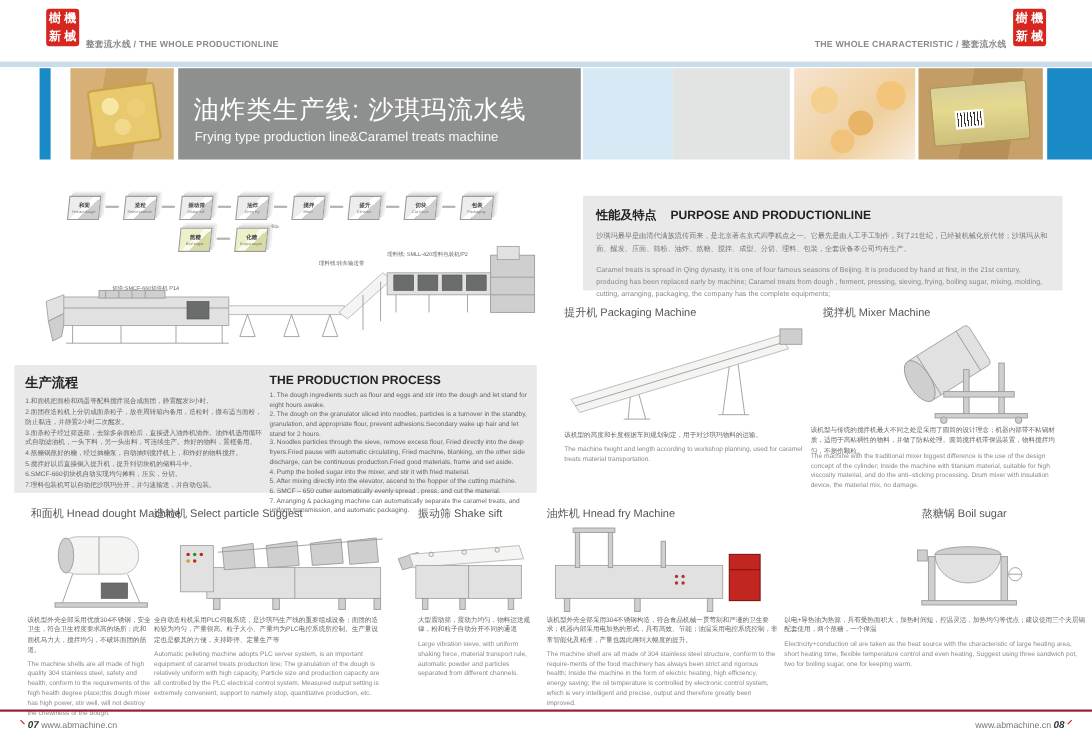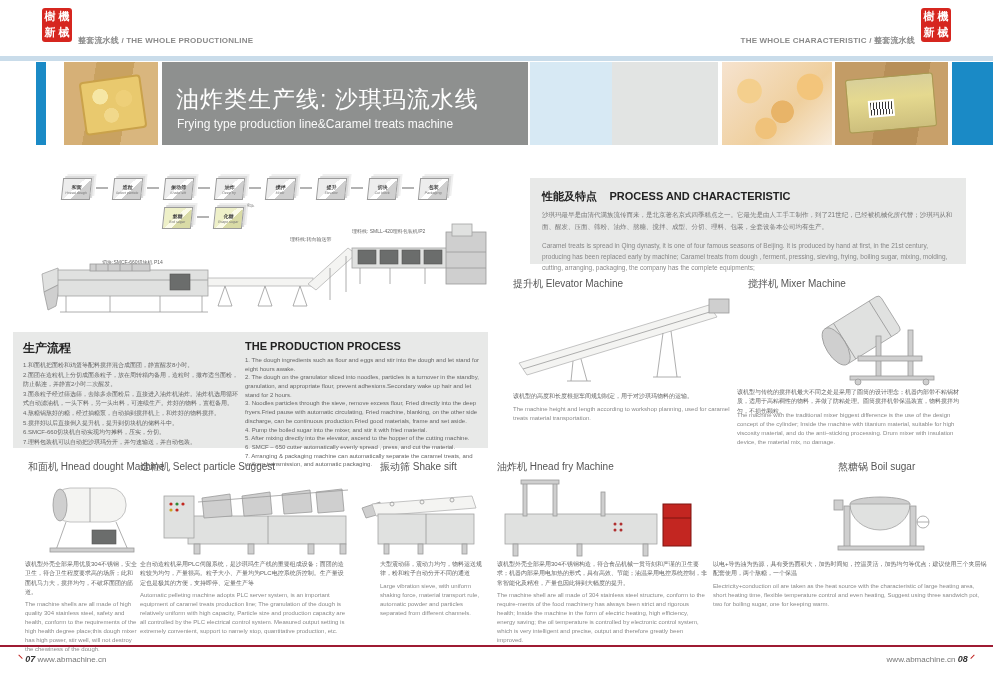--- a/index.html
+++ b/index.html
@@ -246,27 +246,27 @@
         <li>5. After mixing directly into the elevator, ascend to the hopper of the cutting machine.</li>
         <li>6. SMCF – 650 cutter automatically evenly spread , press, and cut the material.</li>
         <li>7. Arranging &amp; packaging machine can automatically separate the caramel treats, and uniform transmission, and automatic packaging.</li>
       </ul>
     </div>
   </div>
 
   <div class="abs graybox" style="left:530px;top:178px;width:436px;height:86px;">
     <div class="abs" style="left:12px;top:8px;width:412px;">
       <span class="proc-title-zh" style="font-size:11px;">性能及特点</span>
-      <span class="proc-title-en" style="font-size:11px;margin-left:8px;">PROCESS AND CHARACTERISTIC</span>
+      <span class="proc-title-en" style="font-size:11px;margin-left:8px;">PURPOSE AND PRODUCTIONLINE</span>
       <div class="purpose-zh">沙琪玛最早是由清代满族流传而来，是北京著名京式四季糕点之一。它最先是由人工手工制作，到了21世纪，已经被机械化所代替；沙琪玛从和面、醒发、压面、筛粉、油炸、熬糖、搅拌、成型、分切、理料、包装，全套设备本公司均有生产。</div>
       <div class="purpose-en">Caramel treats is spread in Qing dynasty, it is one of four famous seasons of Beijing. It is produced by hand at first, in the 21st century, producing has been replaced early by machine; Caramel treats from dough , ferment, pressing, sieving, frying, boiling sugar, mixing, molding, cutting, arranging, packaging, the company has the complete equipments;</div>
     </div>
   </div>
 
-  <div class="abs m-title" style="left:513px;top:277px;">提升机 Elevator Machine</div>
+  <div class="abs m-title" style="left:513px;top:277px;">提升机 Packaging Machine</div>
   <svg class="abs" style="left:513px;top:293px;" width="232" height="92" viewBox="0 0 232 92">
     <polygon class="white" points="6,70 196,12 204,24 14,82"></polygon>
     <line class="ln" x1="10" y1="76" x2="200" y2="18"></line>
     <rect class="steel2" x="196" y="6" width="20" height="14"></rect>
     <line class="ln" x1="150" y1="40" x2="144" y2="84"></line>
       <line class="ln" x1="158" y1="38" x2="164" y2="84"></line>
     <line class="ln" x1="140" y1="84" x2="168" y2="84"></line>
     <line class="ln" x1="60" y1="68" x2="58" y2="88"></line>
       <line class="ln" x1="68" y1="66" x2="74" y2="88"></line>
     <line class="ln" x1="54" y1="88" x2="78" y2="88"></line>

